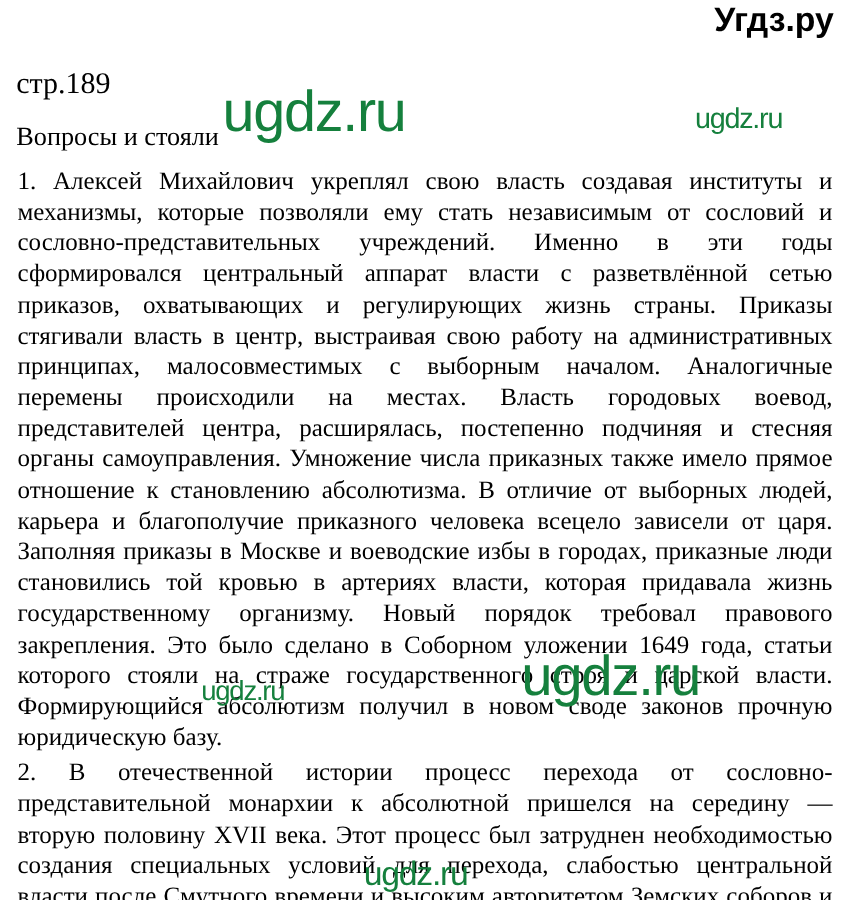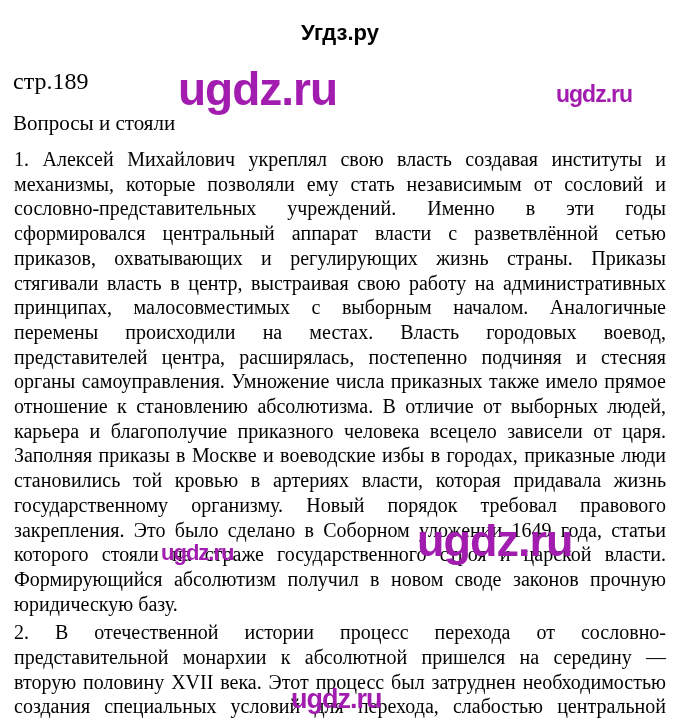--- a/index.html
+++ b/index.html
@@ -12,25 +12,25 @@
     width: 680px;
     height: 720px;
     box-sizing: border-box;
     padding: 0 13px;
     overflow: hidden;
     background: #ffffff;
     color: #000000;
     font-family: "Liberation Serif", serif;
   }
   .logo {
-    text-align: center;
+    text-align: right;
     font-family: "Liberation Sans", sans-serif;
     font-weight: 700;
-    font-size: 22px;
-    padding-top: 20px;
+    font-size: 27px;
+    padding-top: 1px;
     letter-spacing: 0px;
   }
   .page-ref {
     font-size: 24px;
     margin-top: 22px;
   }
   .section-title {
     font-size: 21px;
     margin-top: 16px;
   }
@@ -38,22 +38,22 @@
     font-size: 20px;
     line-height: 24.7px;
     text-align: justify;
     margin: 1px;
   }
   .para-1 { margin-top: 11px; }
   .para-2 { margin-top: 4px; }
   .wm {
     position: absolute;
     font-family: "Liberation Sans", sans-serif;
-    font-weight: 700;
-    color: #a21caf;
+    font-weight: 400;
+    color: #15803d;
     line-height: 1;
     letter-spacing: -1px;
     white-space: nowrap;
   }
   .wm-large-left  { left: 178px; top: 66px;  font-size: 46px; }
   .wm-small-right { left: 556px; top: 83px;  font-size: 23px; }
   .wm-large-right { left: 417px; top: 518px; font-size: 45px; }
   .wm-small-mid   { left: 161px; top: 542px; font-size: 22px; }
   .wm-bottom      { left: 291px; top: 686px; font-size: 27px; }
 </style>

